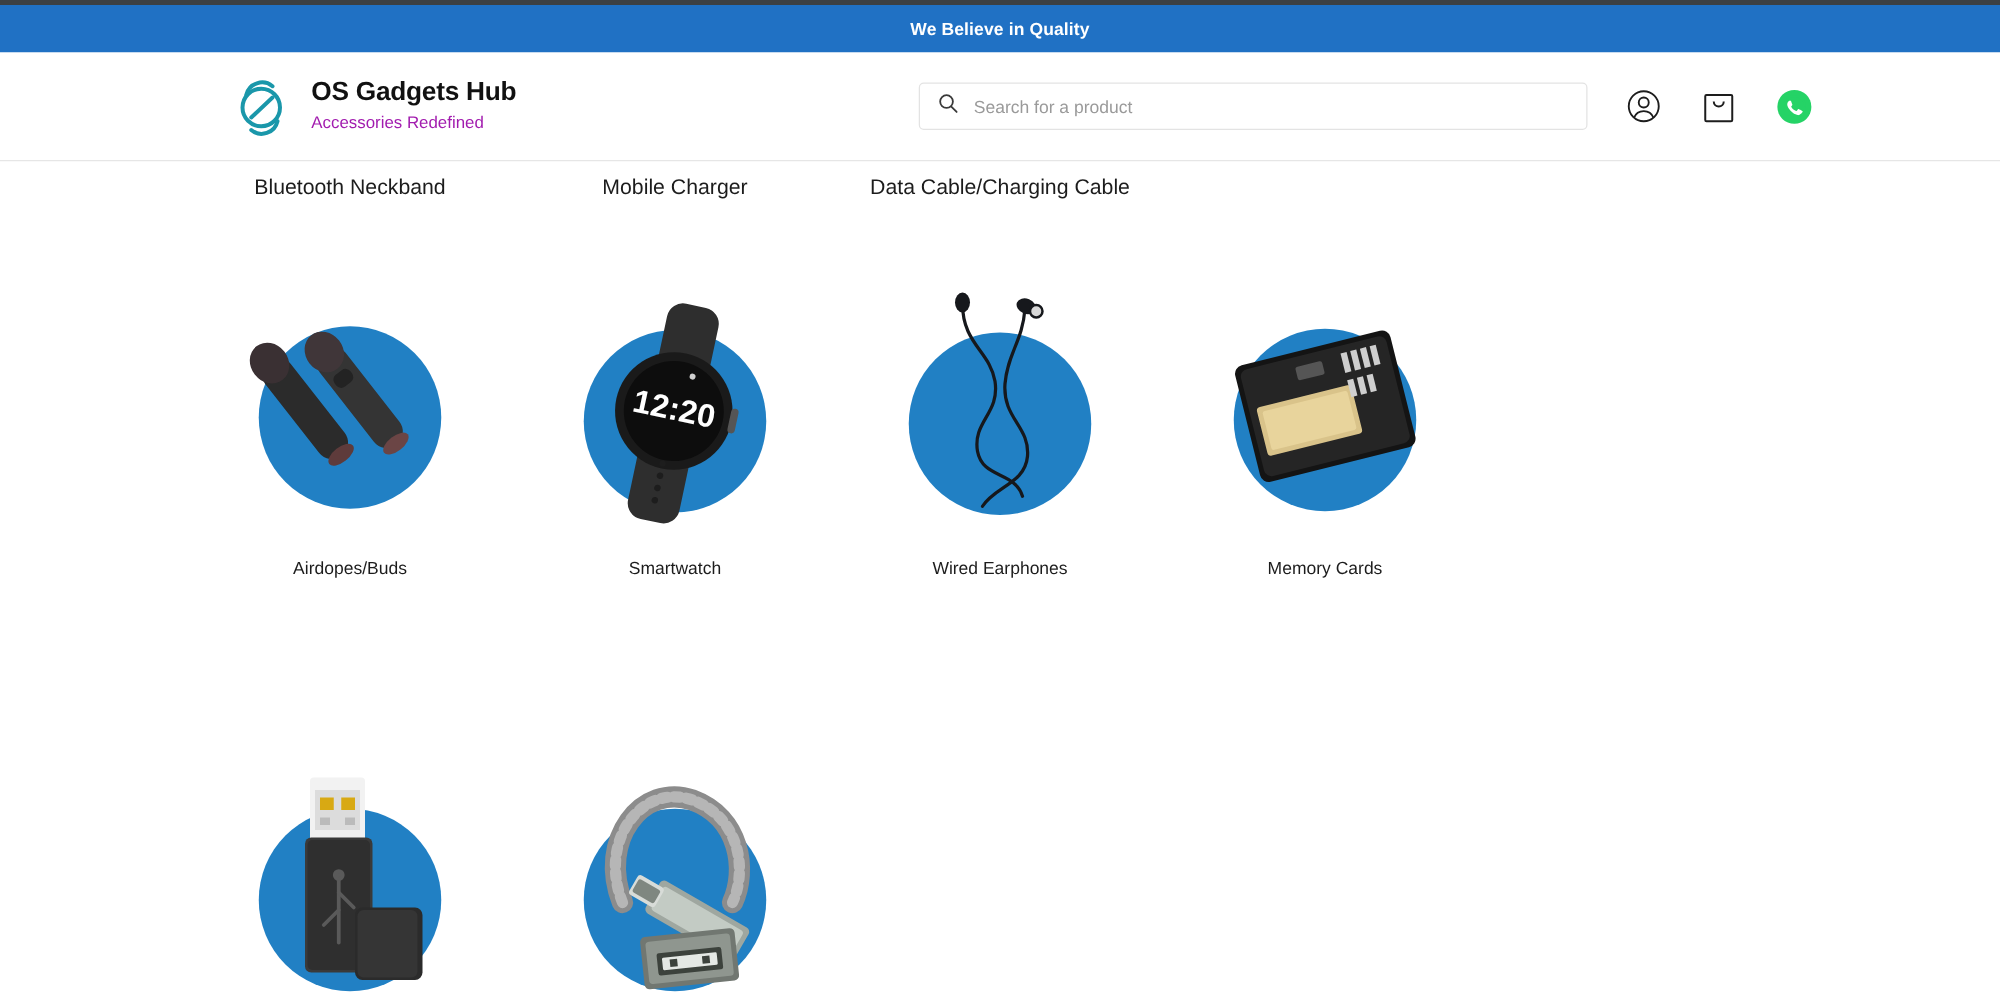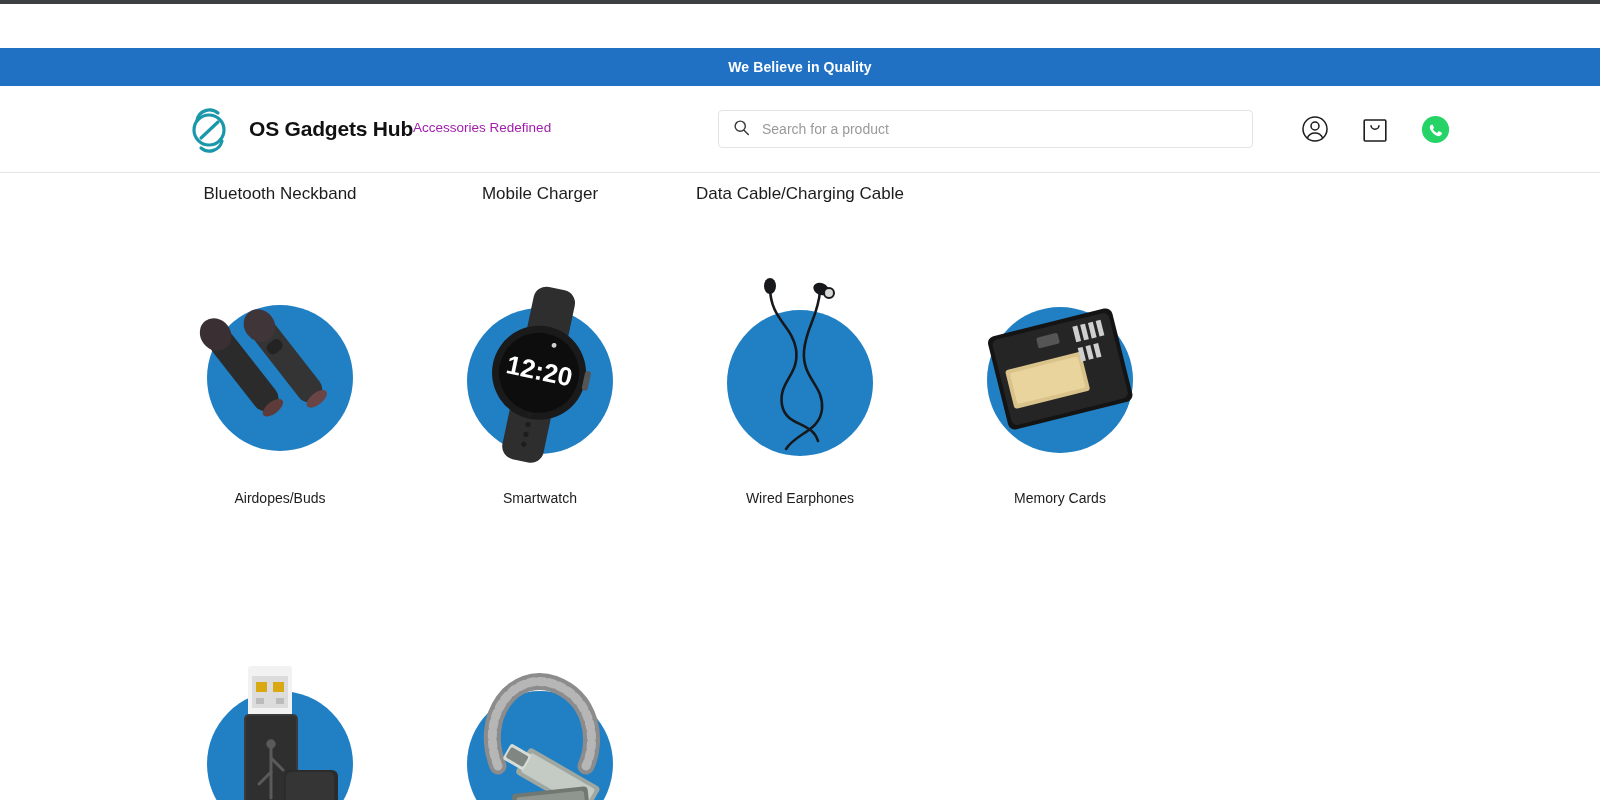--- a/index.html
+++ b/index.html
@@ -17,21 +17,20 @@
     width: 100%;
   }
 
   
   .announce-bar {
     height: 38px;
     background: #2071c4;
     display: flex;
     align-items: center;
     justify-content: center;
-    margin-top: 44px;
   }
   .announce-text {
     color: #ffffff;
     font-size: 14px;
     font-weight: bold;
     letter-spacing: .1px;
   }
 
   
   .site-header {
@@ -43,38 +42,38 @@
     padding: 0 150px 0 185px;
     position: relative;
   }
   .brand {
     display: flex;
     align-items: center;
     gap: 14px;
     flex-shrink: 0;
   }
   .brand-logo { width: 50px; height: 56px; flex-shrink: 0; }
-  .brand-text { display: flex; flex-direction: row; justify-content: center; }
+  .brand-text { display: flex; flex-direction: column; justify-content: center; }
   .brand-name {
     font-size: 21px;
     font-weight: bold;
     color: #111111;
     line-height: 1.2;
     letter-spacing: -.2px;
   }
   .brand-tagline {
     font-size: 13.5px;
     color: #a21caf;
     line-height: 1.5;
     margin-top: 2px;
   }
 
   .search-wrap {
     position: absolute;
-    left: 718px;
+    left: 735px;
     width: 535px;
   }
   .search-box {
     height: 38px;
     border: 1px solid #e3e3e3;
     border-radius: 4px;
     background: #ffffff;
     display: flex;
     align-items: center;
     padding: 0 14px;

